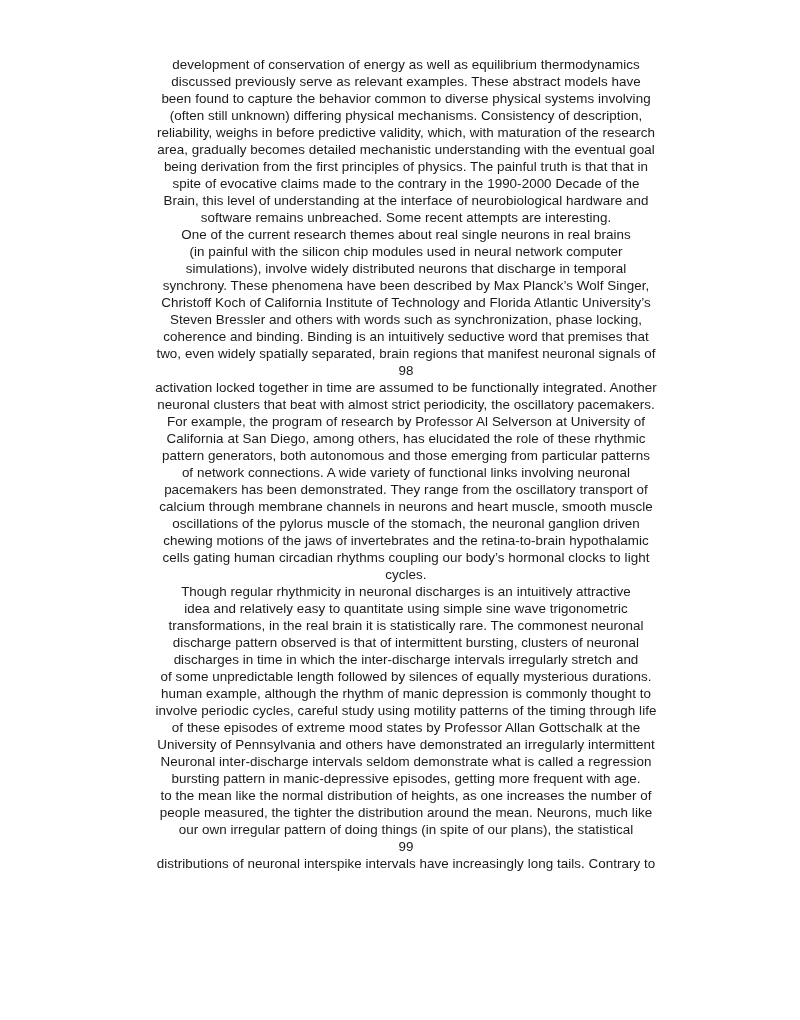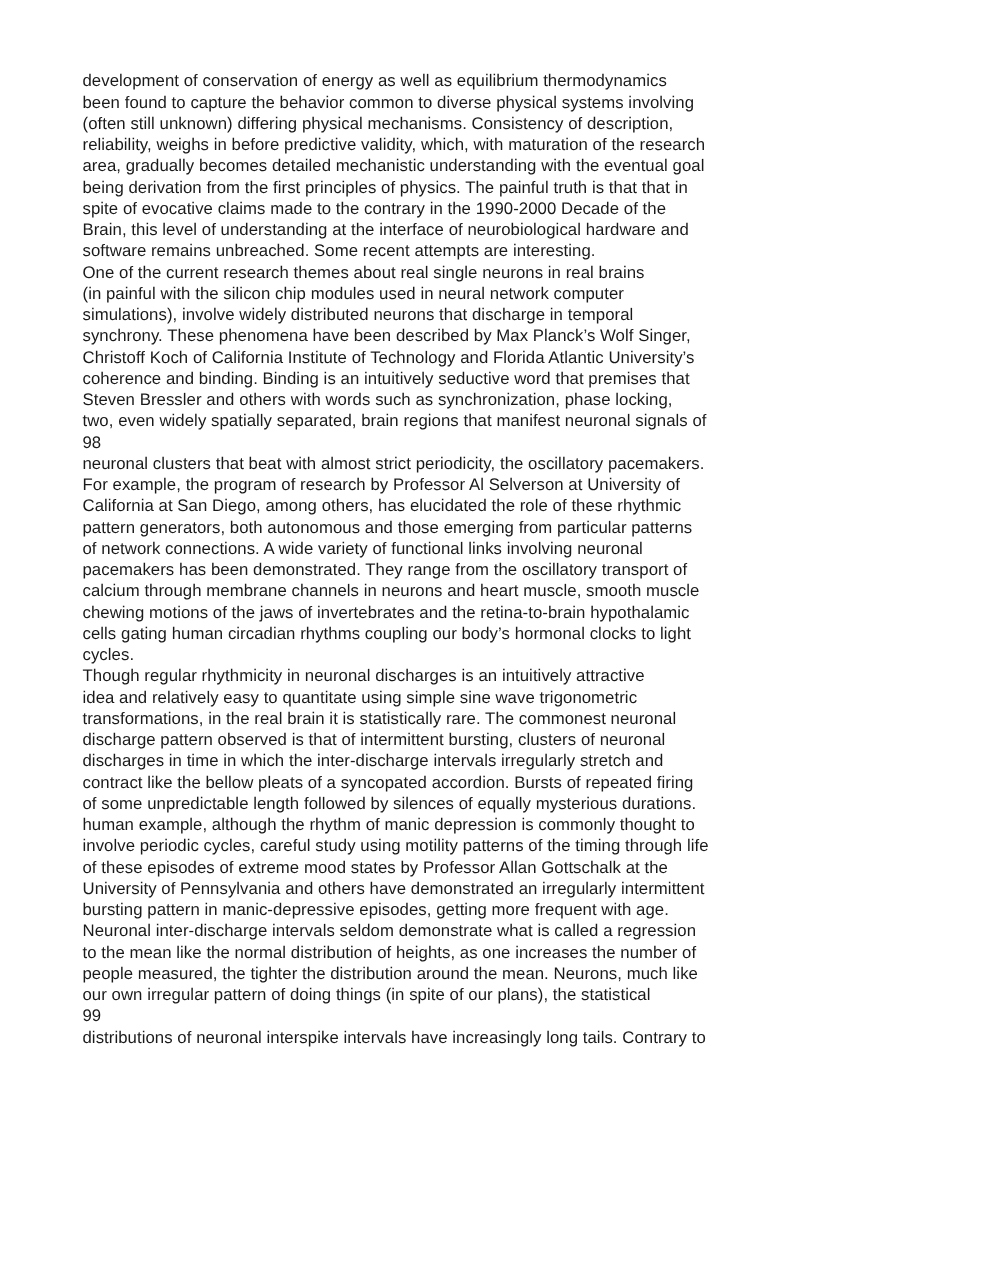--- a/index.html
+++ b/index.html
@@ -21,67 +21,70 @@
     top: 56px;
     width: 680px;
     color: #1a1a1a;
     font-size: 13.4px;
     line-height: 17px;
     letter-spacing: 0.05px;
   }
   .ln {
     white-space: nowrap;
     height: 17px;
+    text-align: center;
   }
 </style>
 </head>
 <body>
 
 <div class="page">
   <div class="text-block">
     <div class="ln">development of conservation of energy as well as equilibrium thermodynamics</div>
+    <div class="ln">discussed previously serve as relevant examples. These abstract models have</div>
     <div class="ln">been found to capture the behavior common to diverse physical systems involving</div>
     <div class="ln">(often still unknown) differing physical mechanisms. Consistency of description,</div>
     <div class="ln">reliability, weighs in before predictive validity, which, with maturation of the research</div>
     <div class="ln">area, gradually becomes detailed mechanistic understanding with the eventual goal</div>
     <div class="ln">being derivation from the first principles of physics. The painful truth is that that in</div>
     <div class="ln">spite of evocative claims made to the contrary in the 1990-2000 Decade of the</div>
     <div class="ln">Brain, this level of understanding at the interface of neurobiological hardware and</div>
     <div class="ln">software remains unbreached. Some recent attempts are interesting.</div>
     <div class="ln">One of the current research themes about real single neurons in real brains</div>
     <div class="ln">(in painful with the silicon chip modules used in neural network computer</div>
     <div class="ln">simulations), involve widely distributed neurons that discharge in temporal</div>
     <div class="ln">synchrony. These phenomena have been described by Max Planck’s Wolf Singer,</div>
     <div class="ln">Christoff Koch of California Institute of Technology and Florida Atlantic University’s</div>
+    <div class="ln">Steven Bressler and others with words such as synchronization, phase locking,</div>
     <div class="ln">coherence and binding. Binding is an intuitively seductive word that premises that</div>
-    <div class="ln">Steven Bressler and others with words such as synchronization, phase locking,</div>
     <div class="ln">two, even widely spatially separated, brain regions that manifest neuronal signals of</div>
     <div class="ln">98</div>
+    <div class="ln">activation locked together in time are assumed to be functionally integrated. Another</div>
     <div class="ln">neuronal clusters that beat with almost strict periodicity, the oscillatory pacemakers.</div>
     <div class="ln">For example, the program of research by Professor Al Selverson at University of</div>
     <div class="ln">California at San Diego, among others, has elucidated the role of these rhythmic</div>
     <div class="ln">pattern generators, both autonomous and those emerging from particular patterns</div>
     <div class="ln">of network connections. A wide variety of functional links involving neuronal</div>
     <div class="ln">pacemakers has been demonstrated. They range from the oscillatory transport of</div>
     <div class="ln">calcium through membrane channels in neurons and heart muscle, smooth muscle</div>
+    <div class="ln">oscillations of the pylorus muscle of the stomach, the neuronal ganglion driven</div>
     <div class="ln">chewing motions of the jaws of invertebrates and the retina-to-brain hypothalamic</div>
     <div class="ln">cells gating human circadian rhythms coupling our body’s hormonal clocks to light</div>
     <div class="ln">cycles.</div>
     <div class="ln">Though regular rhythmicity in neuronal discharges is an intuitively attractive</div>
     <div class="ln">idea and relatively easy to quantitate using simple sine wave trigonometric</div>
     <div class="ln">transformations, in the real brain it is statistically rare. The commonest neuronal</div>
     <div class="ln">discharge pattern observed is that of intermittent bursting, clusters of neuronal</div>
     <div class="ln">discharges in time in which the inter-discharge intervals irregularly stretch and</div>
-    <div class="ln">contract like the bellow pleats of a syncopated accordion. Bursts of repeated firing</div>
     <div class="ln">of some unpredictable length followed by silences of equally mysterious durations.</div>
     <div class="ln">human example, although the rhythm of manic depression is commonly thought to</div>
     <div class="ln">involve periodic cycles, careful study using motility patterns of the timing through life</div>
     <div class="ln">of these episodes of extreme mood states by Professor Allan Gottschalk at the</div>
     <div class="ln">University of Pennsylvania and others have demonstrated an irregularly intermittent</div>
+    <div class="ln">Neuronal inter-discharge intervals seldom demonstrate what is called a regression</div>
     <div class="ln">bursting pattern in manic-depressive episodes, getting more frequent with age.</div>
-    <div class="ln">Neuronal inter-discharge intervals seldom demonstrate what is called a regression</div>
     <div class="ln">to the mean like the normal distribution of heights, as one increases the number of</div>
     <div class="ln">people measured, the tighter the distribution around the mean. Neurons, much like</div>
     <div class="ln">our own irregular pattern of doing things (in spite of our plans), the statistical</div>
     <div class="ln">99</div>
     <div class="ln">distributions of neuronal interspike intervals have increasingly long tails. Contrary to</div>
   </div>
 </div>
 
 </body></html>

